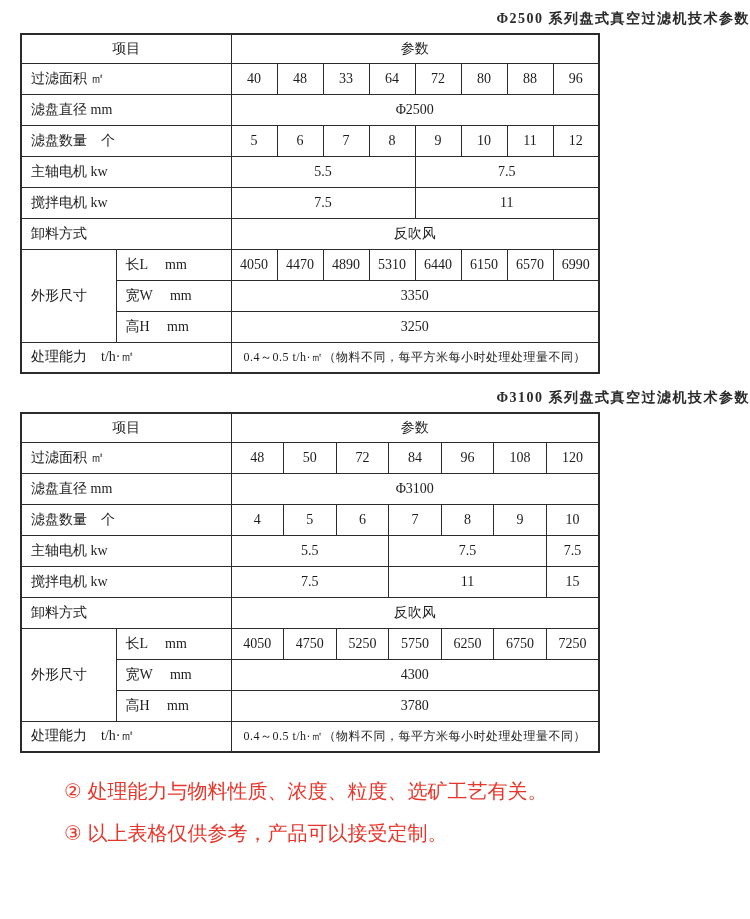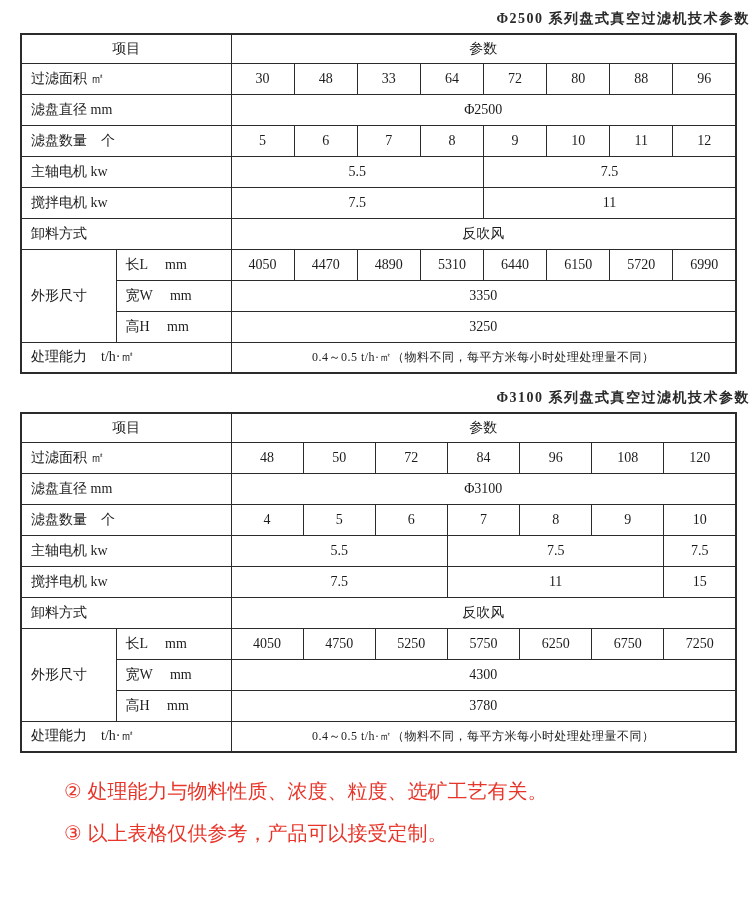--- a/index.html
+++ b/index.html
@@ -16,21 +16,21 @@
     font-weight: bold;
     letter-spacing: 1.5px;
     color: #2a2a2a;
     margin: 10px 0 5px 55px;
     text-align: right;
   }
   .tbl-title.second { margin-top: 15px; }
   table.spec {
     border-collapse: collapse;
     table-layout: fixed;
-    width: 717px;
+    width: 580px;
     margin-left: 20px;
     border: 2px solid #2b2b2b;
   }
   table.spec td {
     border: 1px solid #2b2b2b;
     height: 31px;
     font-size: 14px;
     padding: 1px 4px;
     text-align: center;
     overflow: hidden;
@@ -75,21 +75,21 @@
         <col>
         <col>
     </colgroup>
     <tbody>
       <tr class="hdr">
         <td colspan="2">项目</td>
         <td colspan="8">参数</td>
       </tr>
       <tr>
         <td colspan="2" class="lbl">过滤面积 ㎡</td>
-        <td>30</td>
+        <td>40</td>
         <td>48</td>
         <td>33</td>
         <td>64</td>
         <td>72</td>
         <td>80</td>
         <td>88</td>
         <td>96</td>
       </tr>
       <tr>
         <td colspan="2" class="lbl">滤盘直径 mm</td>
@@ -122,21 +122,21 @@
       </tr>
       <tr>
         <td rowspan="3" class="lbl">外形尺寸</td>
         <td class="lbl">长L　 mm</td>
         <td>4050</td>
         <td>4470</td>
         <td>4890</td>
         <td>5310</td>
         <td>6440</td>
         <td>6150</td>
-        <td>5720</td>
+        <td>6570</td>
         <td>6990</td>
       </tr>
       <tr>
         <td class="lbl">宽W　 mm</td>
         <td colspan="8">3350</td>
       </tr>
       <tr>
         <td class="lbl">高H　 mm</td>
         <td colspan="8">3250</td>
       </tr>

